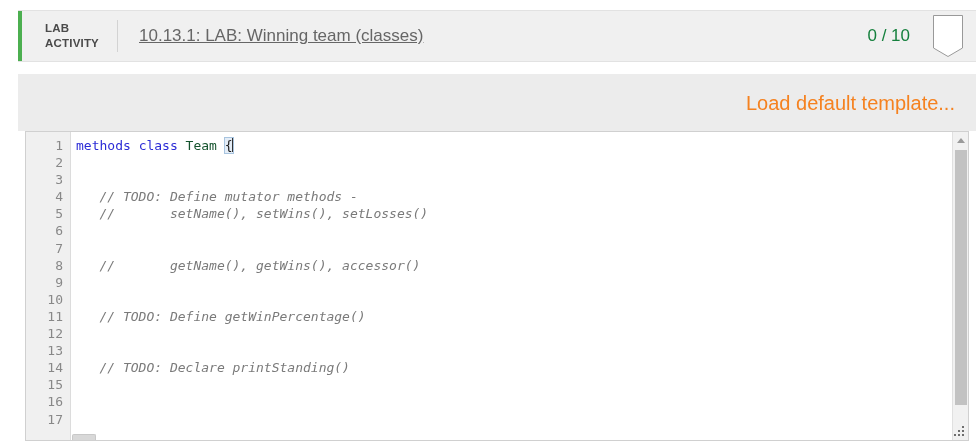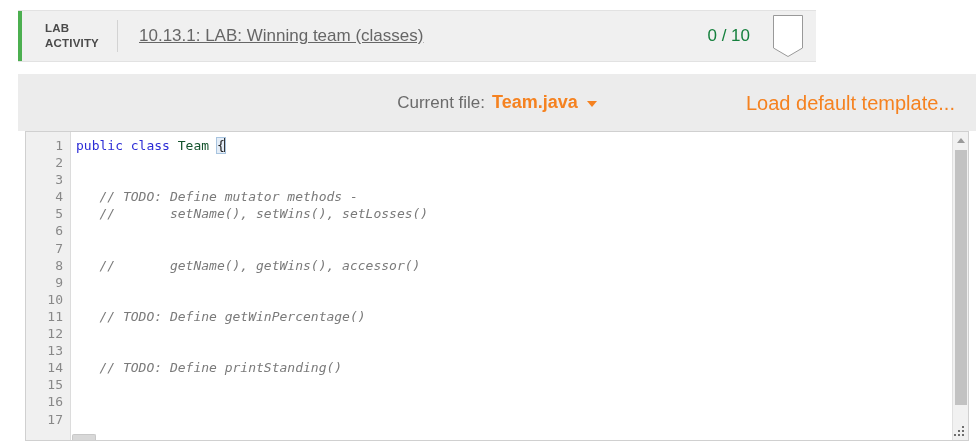--- a/index.html
+++ b/index.html
@@ -14,21 +14,21 @@
     font-family: "Liberation Sans", sans-serif;
     color: #555;
     -webkit-font-smoothing: antialiased;
   }
 
   
   .lab-header {
     position: absolute;
     left: 18px;
     top: 10px;
-    width: 798px;
+    width: 958px;
     height: 52px;
     background: #f0f0f0;
     border-top: 1px solid #e2e2e2;
     border-bottom: 1px solid #e2e2e2;
     box-sizing: border-box;
     display: flex;
     align-items: center;
   }
   .green-accent {
     position: absolute;
@@ -274,25 +274,20 @@
   <div class="lab-score">0 / 10</div>
 
   <svg class="score-badge" viewBox="0 0 30 42">
     <polygon points="0.5,0.5 29.5,0.5 29.5,33 15,41.5 0.5,33" fill="#ffffff" stroke="#999999" stroke-width="1"></polygon>
   </svg>
 </div>
 
 <div class="panel">
 
   <div class="file-toolbar">
-    <div class="current-file-group">
-      <span class="current-file-label">Current file:</span>
-      <span class="current-file-name">Team.java</span>
-      <span class="caret-down"></span>
-    </div>
     <a class="load-template" href="#">Load default template...</a>
   </div>
 
   <div class="editor">
 
     <div class="gutter">
         <div class="ln">1</div>
         <div class="ln">2</div>
         <div class="ln">3</div>
         <div class="ln">4</div>
@@ -305,34 +300,34 @@
         <div class="ln">11</div>
         <div class="ln">12</div>
         <div class="ln">13</div>
         <div class="ln">14</div>
         <div class="ln">15</div>
         <div class="ln">16</div>
         <div class="ln">17</div>
       </div>
 
     <div class="code-area">
-        <div class="code-line"><span class="tok-kw">public</span><span class="tok-plain"> </span><span class="tok-kw">class</span><span class="tok-plain"> </span><span class="tok-plain">Team</span><span class="tok-plain"> </span><span class="tok-brace">{</span><span class="caret-bar"></span></div>
+        <div class="code-line"><span class="tok-kw">methods</span><span class="tok-plain"> </span><span class="tok-kw">class</span><span class="tok-plain"> </span><span class="tok-plain">Team</span><span class="tok-plain"> </span><span class="tok-brace">{</span><span class="caret-bar"></span></div>
         <div class="code-line">&nbsp;</div>
         <div class="code-line">&nbsp;</div>
         <div class="code-line"><span class="tok-comment">   // TODO: Define mutator methods - </span></div>
         <div class="code-line"><span class="tok-comment">   //       setName(), setWins(), setLosses()</span></div>
         <div class="code-line">&nbsp;</div>
         <div class="code-line">&nbsp;</div>
         <div class="code-line"><span class="tok-comment">   //       getName(), getWins(), accessor()</span></div>
         <div class="code-line">&nbsp;</div>
         <div class="code-line">&nbsp;</div>
         <div class="code-line"><span class="tok-comment">   // TODO: Define getWinPercentage()</span></div>
         <div class="code-line">&nbsp;</div>
         <div class="code-line">&nbsp;</div>
-        <div class="code-line"><span class="tok-comment">   // TODO: Define printStanding()</span></div>
+        <div class="code-line"><span class="tok-comment">   // TODO: Declare printStanding()</span></div>
         <div class="code-line">&nbsp;</div>
       </div>
 
     <div class="vscroll">
       <div class="vscroll-up">
         <span class="arrow"></span>
       </div>
       <div class="vscroll-thumb"></div>
     </div>
 

